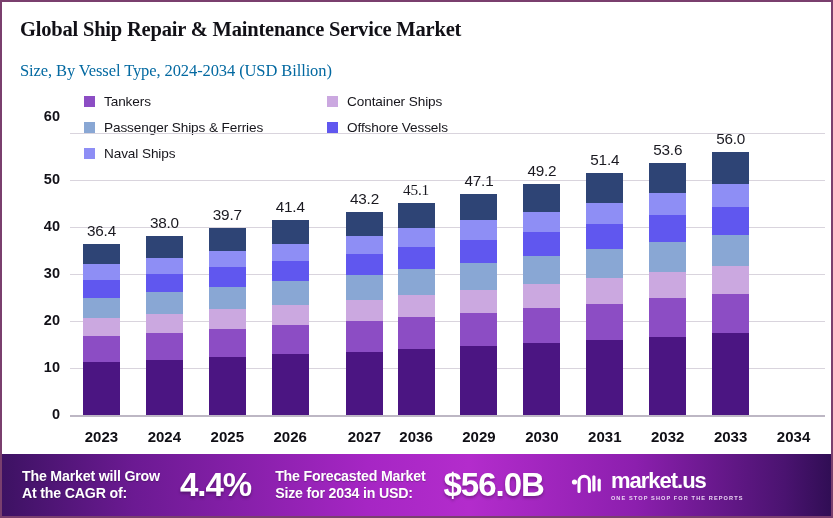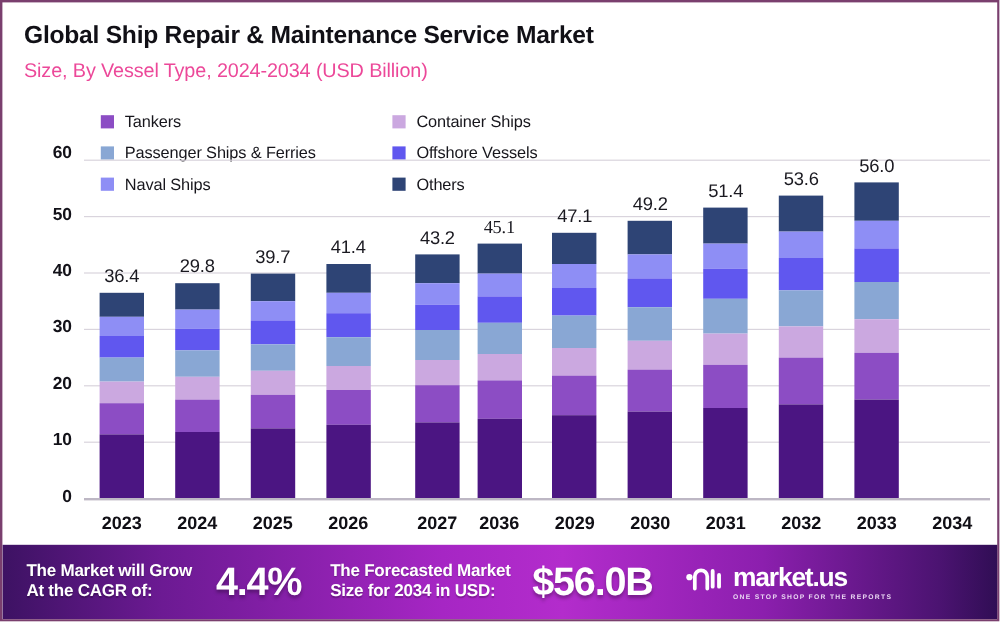--- a/index.html
+++ b/index.html
@@ -10,27 +10,27 @@
   }
   #card {
     position: relative;
     width: 833px; height: 518px;
     background: #ffffff;
     border: 2px solid #7a3f6e;
     overflow: hidden;
   }
 
   
-  #header { position: absolute; left: 18px; top: 16px; width: 790px; }
+  #header { position: absolute; left: 18px; top: 16px; width: 790px; font-family: Liberation Serif, serif; }
   #title {
     font-size: 20.5px; font-weight: bold; color: #111016;
     letter-spacing: -0.2px; white-space: nowrap;
   }
   #subtitle {
-    font-size: 16.5px; color: #ec4899; margin-top: 8px;
+    font-size: 16.5px; color: #0369a1; margin-top: 20px;
     letter-spacing: -0.1px; white-space: nowrap;
   }
 
   
   #legend {
     position: absolute; left: 82px; top: 86px;
     width: 470px;
     display: grid;
     grid-template-columns: 243px 227px;
     grid-auto-rows: 26px;
@@ -131,35 +131,31 @@
         <span class="leg-tx">Passenger Ships &amp; Ferries</span>
       </div>
       <div class="leg">
         <span class="leg-sw" style="background: rgb(96, 87, 239);"></span>
         <span class="leg-tx">Offshore Vessels</span>
       </div>
       <div class="leg">
         <span class="leg-sw" style="background: rgb(142, 142, 245);"></span>
         <span class="leg-tx">Naval Ships</span>
       </div>
-      <div class="leg">
-        <span class="leg-sw" style="background: rgb(46, 68, 117);"></span>
-        <span class="leg-tx">Others</span>
-      </div>
     </div>
 
   <div id="plot">
     <div id="yticks">
         <div class="ytick" style="left: 12px; top: 404px;">0</div>
         <div class="ytick" style="left: 12px; top: 357px;">10</div>
         <div class="ytick" style="left: 12px; top: 310px;">20</div>
         <div class="ytick" style="left: 12px; top: 263px;">30</div>
         <div class="ytick" style="left: 12px; top: 216px;">40</div>
         <div class="ytick" style="left: 12px; top: 169px;">50</div>
-        <div class="ytick" style="left: 12px; top: 118px;">60</div>
+        <div class="ytick" style="left: 12px; top: 106px;">60</div>
       </div>
     <div id="grid">
         <div class="gridline" style="top: 366px;"></div>
         <div class="gridline" style="top: 319px;"></div>
         <div class="gridline" style="top: 272px;"></div>
         <div class="gridline" style="top: 225px;"></div>
         <div class="gridline" style="top: 178px;"></div>
         <div class="gridline" style="top: 131px;"></div>
       </div>
     <div id="axis0" style="top: 413px;"></div>
@@ -180,21 +176,21 @@
         <div class="bar-slot" style="left: 62.9167px; width: 62.9167px; bottom: 37px; height: 413px;">
           <div class="bar" style="left: 12.9583px;">
             <div class="seg" style="height: 55.46px; background: rgb(75, 21, 130);"></div>
             <div class="seg" style="height: 26.79px; background: rgb(140, 77, 196);"></div>
             <div class="seg" style="height: 18.8px; background: rgb(203, 168, 224);"></div>
             <div class="seg" style="height: 21.62px; background: rgb(137, 167, 212);"></div>
             <div class="seg" style="height: 18.8px; background: rgb(96, 87, 239);"></div>
             <div class="seg" style="height: 15.98px; background: rgb(142, 142, 245);"></div>
             <div class="seg" style="height: 21.15px; background: rgb(46, 68, 117);"></div>
           </div>
-          <div class="blabel" style="left: -7.54167px; bottom: 182.6px;">29.8</div>
+          <div class="blabel" style="left: -7.54167px; bottom: 182.6px;">38.0</div>
           <div class="xlabel" style="left: -7.54167px; bottom: -30px;">2024</div>
         </div>
         <div class="bar-slot" style="left: 125.833px; width: 62.9167px; bottom: 37px; height: 413px;">
           <div class="bar" style="left: 12.9583px;">
             <div class="seg" style="height: 57.81px; background: rgb(75, 21, 130);"></div>
             <div class="seg" style="height: 28.2px; background: rgb(140, 77, 196);"></div>
             <div class="seg" style="height: 19.74px; background: rgb(203, 168, 224);"></div>
             <div class="seg" style="height: 22.56px; background: rgb(137, 167, 212);"></div>
             <div class="seg" style="height: 19.27px; background: rgb(96, 87, 239);"></div>
             <div class="seg" style="height: 16.92px; background: rgb(142, 142, 245);"></div>

